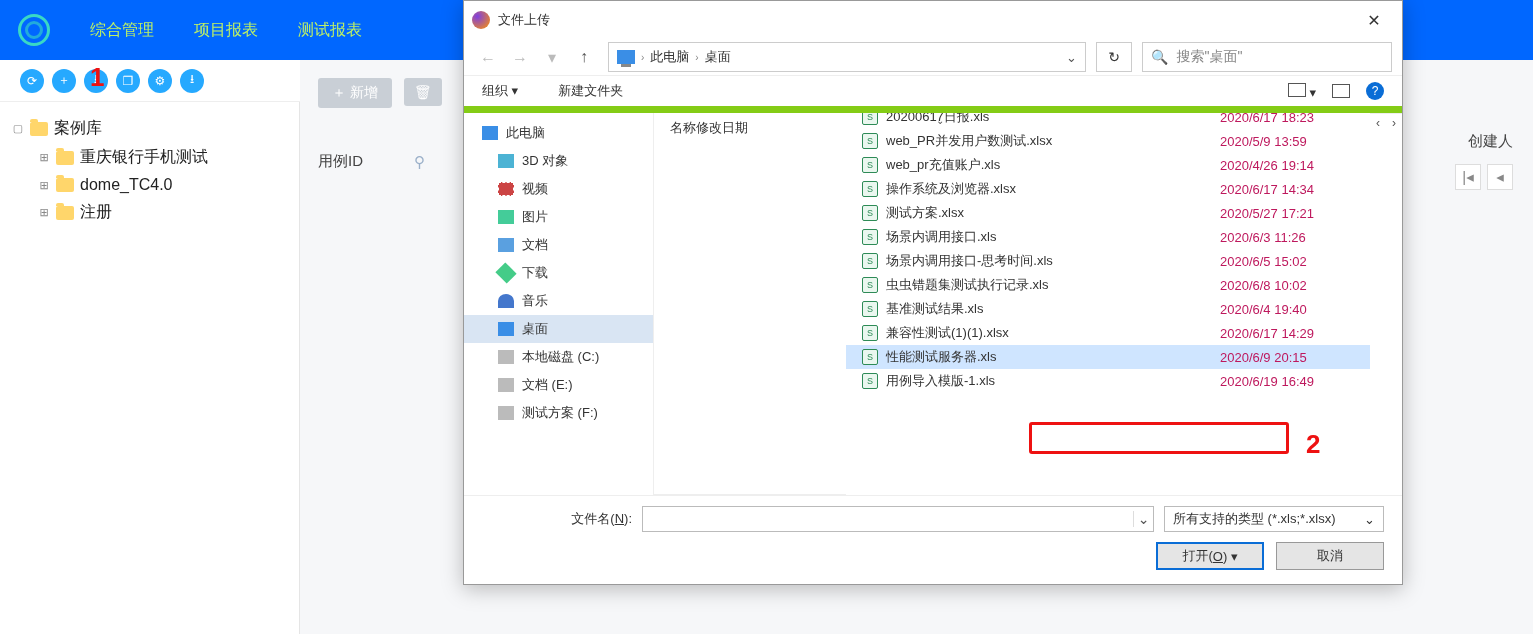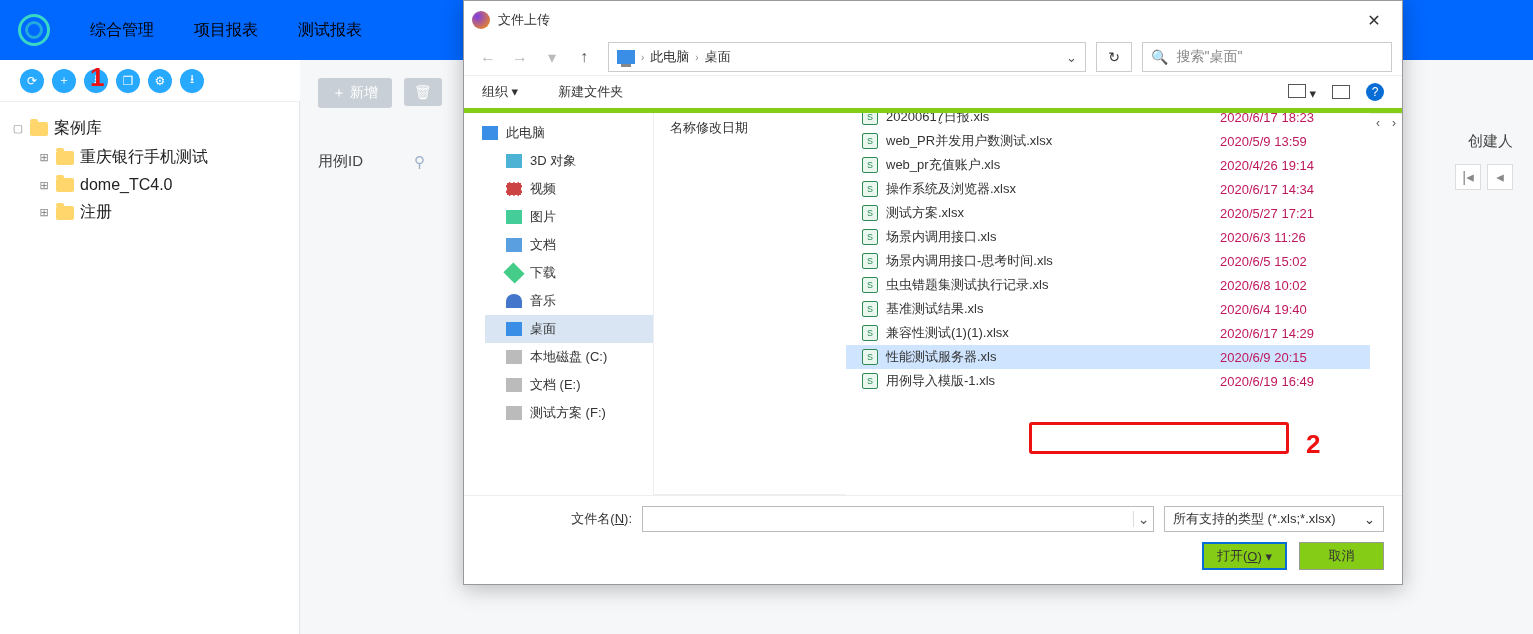--- a/index.html
+++ b/index.html
@@ -2,21 +2,21 @@
 <html><head>
 <meta charset="utf-8">
 <style>
   * { box-sizing: border-box; margin: 0; padding: 0; font-family: "Microsoft YaHei", "Segoe UI", sans-serif; }
   body { width: 1533px; height: 634px; background: #fff; overflow: hidden; position: relative; font-size: 14px; color: #333; }
 
   
   .app-header { height: 60px; background: #0067ff; display: flex; align-items: center; padding-left: 18px; gap: 40px; }
   .logo { width: 32px; height: 32px; border-radius: 50%; border: 3px solid #39d8c5; position: relative; }
   .logo::after { content:""; position:absolute; inset:4px; border:3px solid #39d8c5; border-radius:50%; opacity:.6; }
-  .nav-item { color:#000000; font-size:16px; cursor:pointer; }
+  .nav-item { color:#bef264; font-size:16px; cursor:pointer; }
   .toolbar { height: 42px; display:flex; align-items:center; gap:8px; padding-left:20px; background:#fff; border-bottom:1px solid #eee; }
   .rnd-btn { width:24px; height:24px; border-radius:50%; background:#26a9ff; color:#fff; display:flex; align-items:center; justify-content:center; font-size:12px; cursor:pointer; }
   .annot1 { position:absolute; left:90px; top:62px; color:#e11; font-size:26px; font-weight:bold; }
   .left-pane { position:absolute; left:0; top:102px; width:300px; bottom:0; border-right:1px solid #e5e5e5; padding:12px 10px; }
   .tree-row { display:flex; align-items:center; gap:6px; padding:4px 2px; font-size:16px; color:#222; cursor:pointer; }
   .tree-row.child { padding-left:28px; }
   .exp { width:12px; text-align:center; color:#888; font-size:11px; }
   .fld { width:18px; height:14px; background:#ffd66b; border-radius:2px; position:relative; }
   .fld::before { content:""; position:absolute; top:-3px; left:0; width:8px; height:3px; background:#ffd66b; border-radius:2px 2px 0 0; }
   .main-area { position:absolute; left:300px; right:0; top:60px; bottom:0; background:#f6f7f9; padding:18px; }
@@ -35,28 +35,28 @@
   .dlg-close { margin-left:auto; width:40px; text-align:center; font-size:16px; color:#333; cursor:pointer; }
   .dlg-nav { height:36px; display:flex; align-items:center; padding:0 10px; gap:4px; }
   .nav-ic { width:28px; height:28px; display:flex; align-items:center; justify-content:center; color:#555; font-size:16px; }
   .nav-ic.dis { color:#bbb; }
   .crumb { flex:1; height:30px; border:1px solid #ccc; display:flex; align-items:center; padding:0 8px; gap:6px; font-size:13px; margin:0 6px; }
   .crumb .chev { color:#888; font-size:10px; }
   .pc-ic { width:18px; height:14px; background:#3a8ee6; position:relative; }
   .pc-ic::after { content:""; position:absolute; bottom:-3px; left:4px; width:10px; height:3px; background:#888; }
   .refresh { width:36px; height:30px; border:1px solid #ccc; display:flex; align-items:center; justify-content:center; font-size:14px; margin-right:6px; }
   .search { width:250px; height:30px; border:1px solid #ccc; display:flex; align-items:center; padding:0 8px; color:#888; gap:8px; }
-  .dlg-tool { height:38px; border-top:1px solid #eee; border-bottom:5px solid #84cc16; display:flex; align-items:center; padding:0 18px; gap:40px; font-size:13px; }
+  .dlg-tool { height:38px; border-top:1px solid #eee; border-bottom:7px solid #84cc16; display:flex; align-items:center; padding:0 18px; gap:40px; font-size:13px; }
   .dlg-tool .right { margin-left:auto; display:flex; gap:16px; align-items:center; }
   .small-ic { width:18px; height:14px; border:1px solid #555; display:inline-block; }
   .help-ic { width:18px; height:18px; border-radius:50%; background:#0a6dd6; color:#fff; display:flex; align-items:center; justify-content:center; font-size:12px; }
   .dlg-body { flex:1; display:flex; min-height:0; }
   .dlg-side { width:190px; border-right:1px solid #eee; padding-top:6px; overflow:hidden; }
   .side-row { display:flex; align-items:center; gap:8px; padding:5px 18px; font-size:13px; cursor:pointer; }
-  .side-row.sub { padding-left:21px;margin-left:21px; }
+  .side-row.sub { padding-left:34px; }
   .side-row.sel { background:#d9e5f3; }
   .ic { width:16px; height:14px; display:inline-block; }
   .ic-pc { background:#3a8ee6; }
   .ic-3d { background:#4cb3d4; }
   .ic-vid { background:#c44; border:1px dashed #fff; }
   .ic-img { background:#4c9; }
   .ic-doc { background:#5aa0e0; }
   .ic-dl  { background:#4c8; transform:rotate(45deg); }
   .ic-mus { background:#47c; border-radius:50% 50% 0 0; }
   .ic-desk{ background:#3a8ee6; }
@@ -79,21 +79,21 @@
   .annot2 { position:absolute; left:460px; top:316px; color:#e11; font-size:26px; font-weight:bold; }
   .dlg-foot { border-top:1px solid #eee; padding:10px 18px 14px; display:flex; flex-direction:column; gap:10px; }
   .fn-row { display:flex; align-items:center; gap:10px; }
   .fn-label { width:150px; text-align:right; font-size:13px; }
   .fn-label u { text-decoration:underline; }
   .fn-input-wrap { flex:1; height:26px; border:1px solid #bbb; display:flex; align-items:center; }
   .fn-input { flex:1; border:none; outline:none; padding:0 6px; font-size:13px; }
   .fn-drop { width:20px; border-left:1px solid #ddd; text-align:center; color:#555; }
   .type-sel { width:220px; height:26px; border:1px solid #bbb; display:flex; align-items:center; padding:0 8px; font-size:13px; justify-content:space-between; }
   .btn-row { display:flex; justify-content:flex-end; gap:12px; }
-  .win-btn { width:85px; height:28px; border:1px solid #999; background:#84cc16; font-size:13px; display:flex; align-items:center; justify-content:center; cursor:pointer; }
+  .win-btn { width:108px; height:28px; border:1px solid #999; background:#e5e5e5; font-size:13px; display:flex; align-items:center; justify-content:center; cursor:pointer; }
   .win-btn.primary { border:2px solid #0a6dd6; }
   .win-btn u { text-decoration:underline; }
 </style>
 </head>
 <body>
 
 <div class="app-header">
   <div class="logo"></div>
   <div class="nav-item">综合管理</div>
   <div class="nav-item">项目报表</div>

